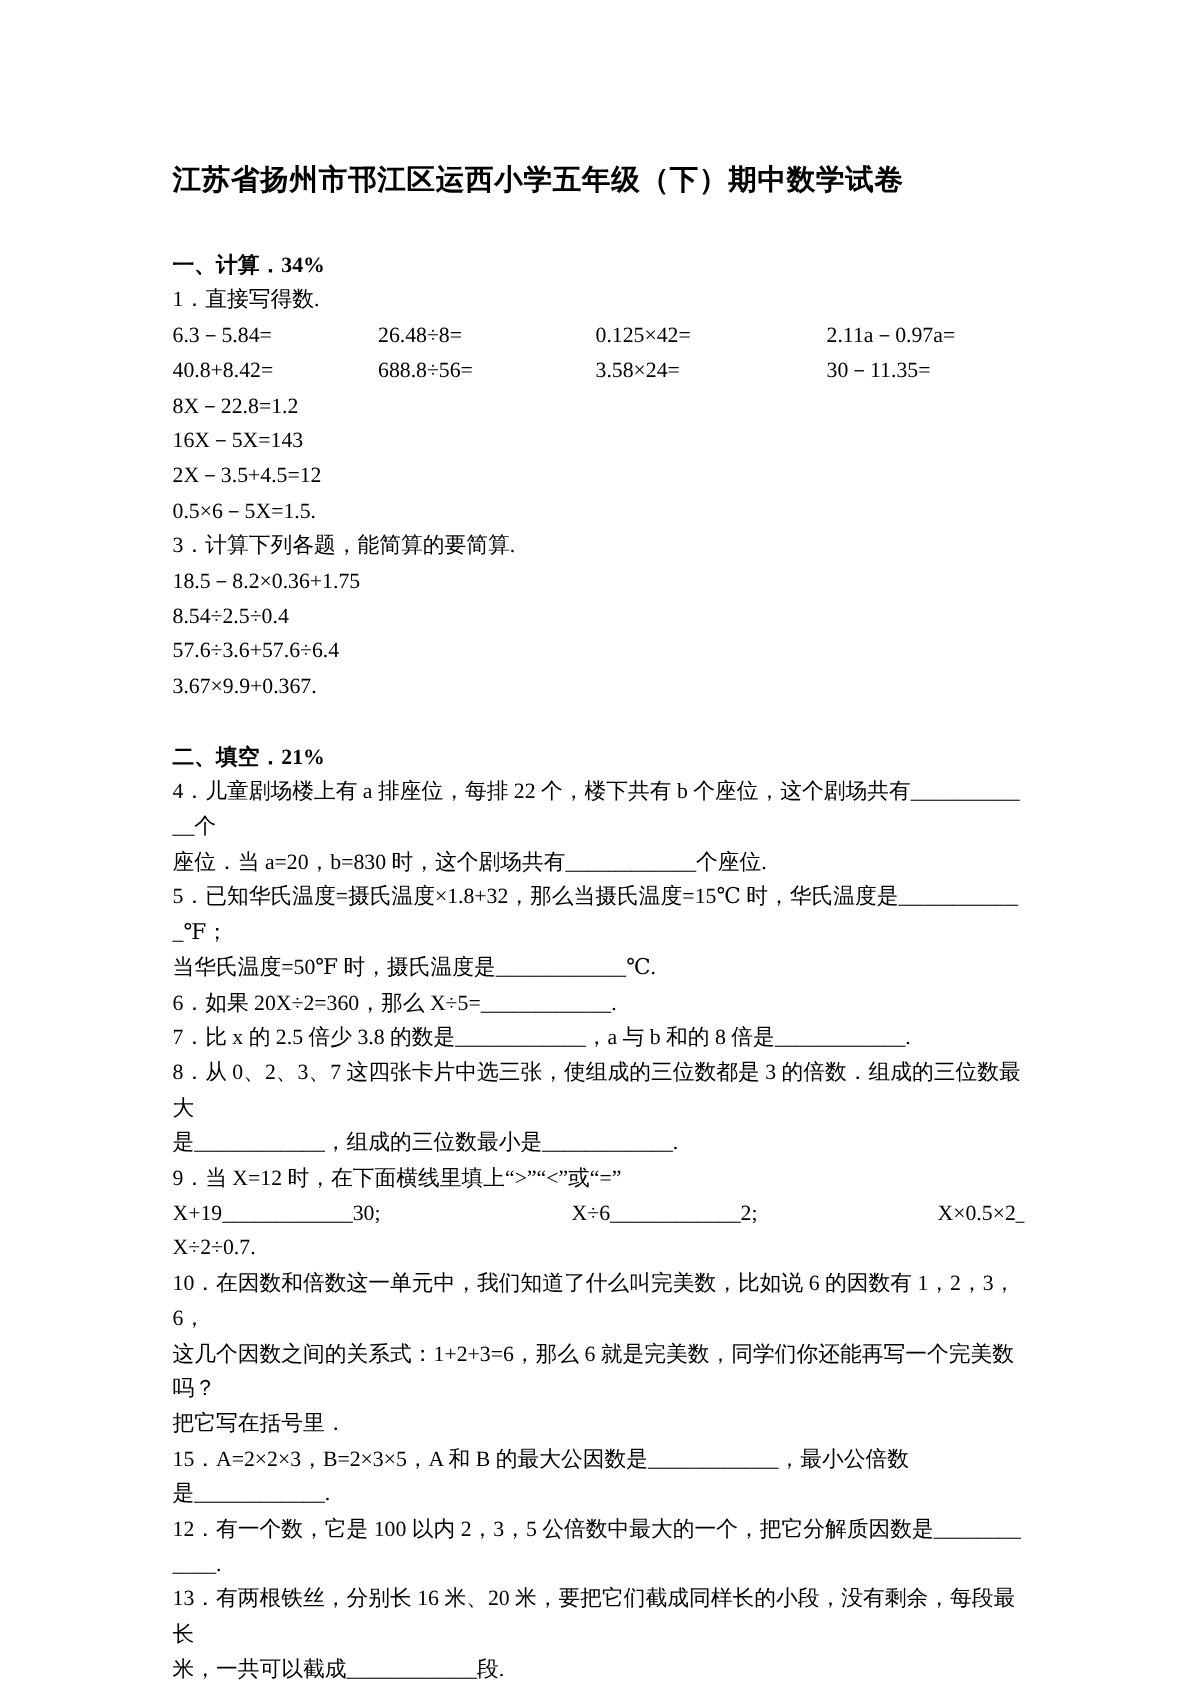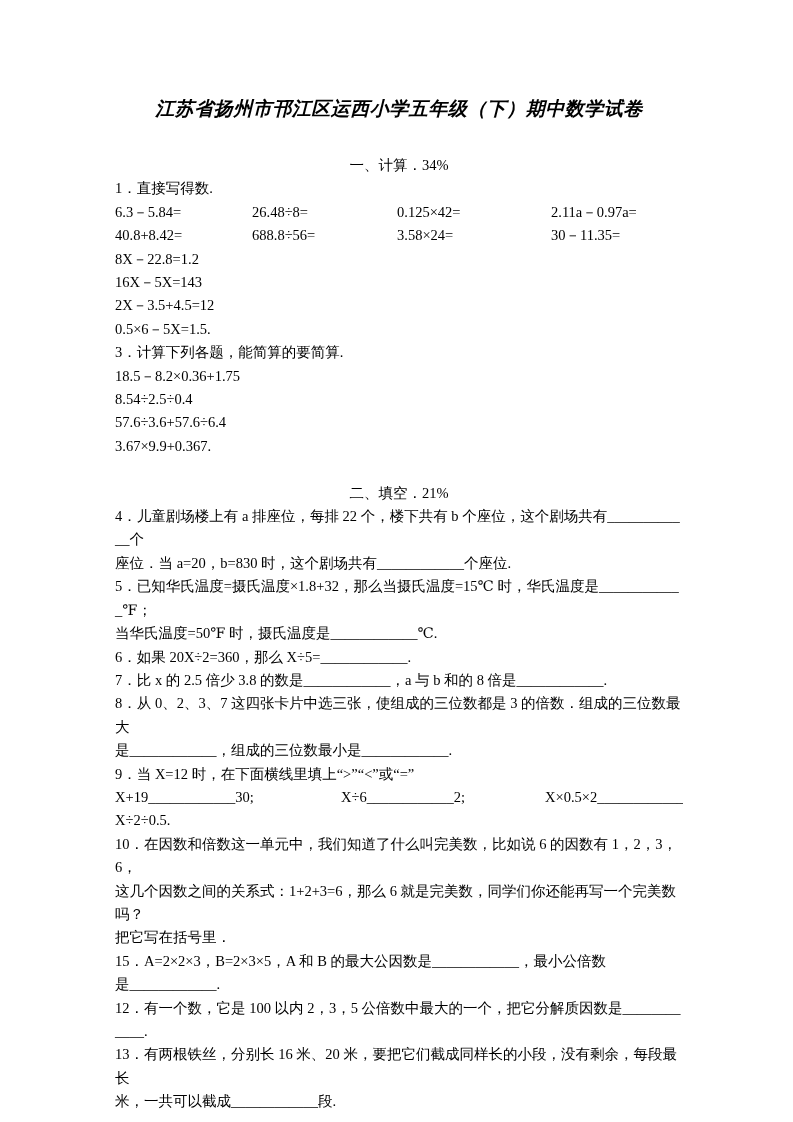--- a/index.html
+++ b/index.html
@@ -12,45 +12,44 @@
     width: 793px;
     min-height: 1122px;
     background: #ffffff;
     box-sizing: border-box;
     padding: 96px 110px 40px 115px;
     font-family: "Liberation Serif", "DejaVu Serif", serif;
     font-size: 14.5px;
     color: #000000;
   }
   .doc-title {
-    text-align: center;
+    text-align: left;
     font-size: 19px;
     font-weight: bold;
-    margin: 0 0 32px 0;
+    margin: 12px 0 32px 0;
     line-height: 26px;
     letter-spacing: 0.5px;
-    font-style: italic;
   }
   .doc-body .line {
     line-height: 23.4px;
     min-height: 23.4px;
     white-space: pre-wrap;
     word-break: break-all;
   }
   .doc-body .heading {
-    font-weight: normal;
-    text-align: center;
+    font-weight: bold;
   }
   .doc-body .cols4 {
     display: grid;
     grid-template-columns: 137px 145px 154px 1fr;
   }
   .doc-body .cols3 {
     display: grid;
     grid-template-columns: 226px 204px 1fr;
+    gap: 40px;
   }
   .doc-body .cols4 span,
   .doc-body .cols3 span {
     white-space: pre;
     overflow: hidden;
   }
   .doc-body .spacer {
     height: 23.4px;
   }
 </style>
@@ -78,21 +77,21 @@
       <div class="line text">4．儿童剧场楼上有 a 排座位，每排 22 个，楼下共有 b 个座位，这个剧场共有____________个</div>
       <div class="line text">座位．当 a=20，b=830 时，这个剧场共有____________个座位.</div>
       <div class="line text">5．已知华氏温度=摄氏温度×1.8+32，那么当摄氏温度=15℃ 时，华氏温度是____________℉；</div>
       <div class="line text">当华氏温度=50℉ 时，摄氏温度是____________℃.</div>
       <div class="line text">6．如果 20X÷2=360，那么 X÷5=____________.</div>
       <div class="line text">7．比 x 的 2.5 倍少 3.8 的数是____________，a 与 b 和的 8 倍是____________.</div>
       <div class="line text">8．从 0、2、3、7 这四张卡片中选三张，使组成的三位数都是 3 的倍数．组成的三位数最大</div>
       <div class="line text">是____________，组成的三位数最小是____________.</div>
       <div class="line text">9．当 X=12 时，在下面横线里填上“&gt;”“&lt;”或“=”</div>
       <div class="line cols3"><span>X+19____________30;</span><span>X÷6____________2;</span><span>X×0.5×2____________</span></div>
-      <div class="line text">X÷2÷0.5.</div>
+      <div class="line text">X÷2÷0.7.</div>
       <div class="line text">10．在因数和倍数这一单元中，我们知道了什么叫完美数，比如说 6 的因数有 1，2，3，6，</div>
       <div class="line text">这几个因数之间的关系式：1+2+3=6，那么 6 就是完美数，同学们你还能再写一个完美数吗？</div>
       <div class="line text">把它写在括号里．</div>
       <div class="line text">15．A=2×2×3，B=2×3×5，A 和 B 的最大公因数是____________，最小公倍数</div>
       <div class="line text">是____________.</div>
       <div class="line text">12．有一个数，它是 100 以内 2，3，5 公倍数中最大的一个，把它分解质因数是____________.</div>
       <div class="line text">13．有两根铁丝，分别长 16 米、20 米，要把它们截成同样长的小段，没有剩余，每段最长</div>
       <div class="line text">米，一共可以截成____________段.</div>
     </div>
 </div>

